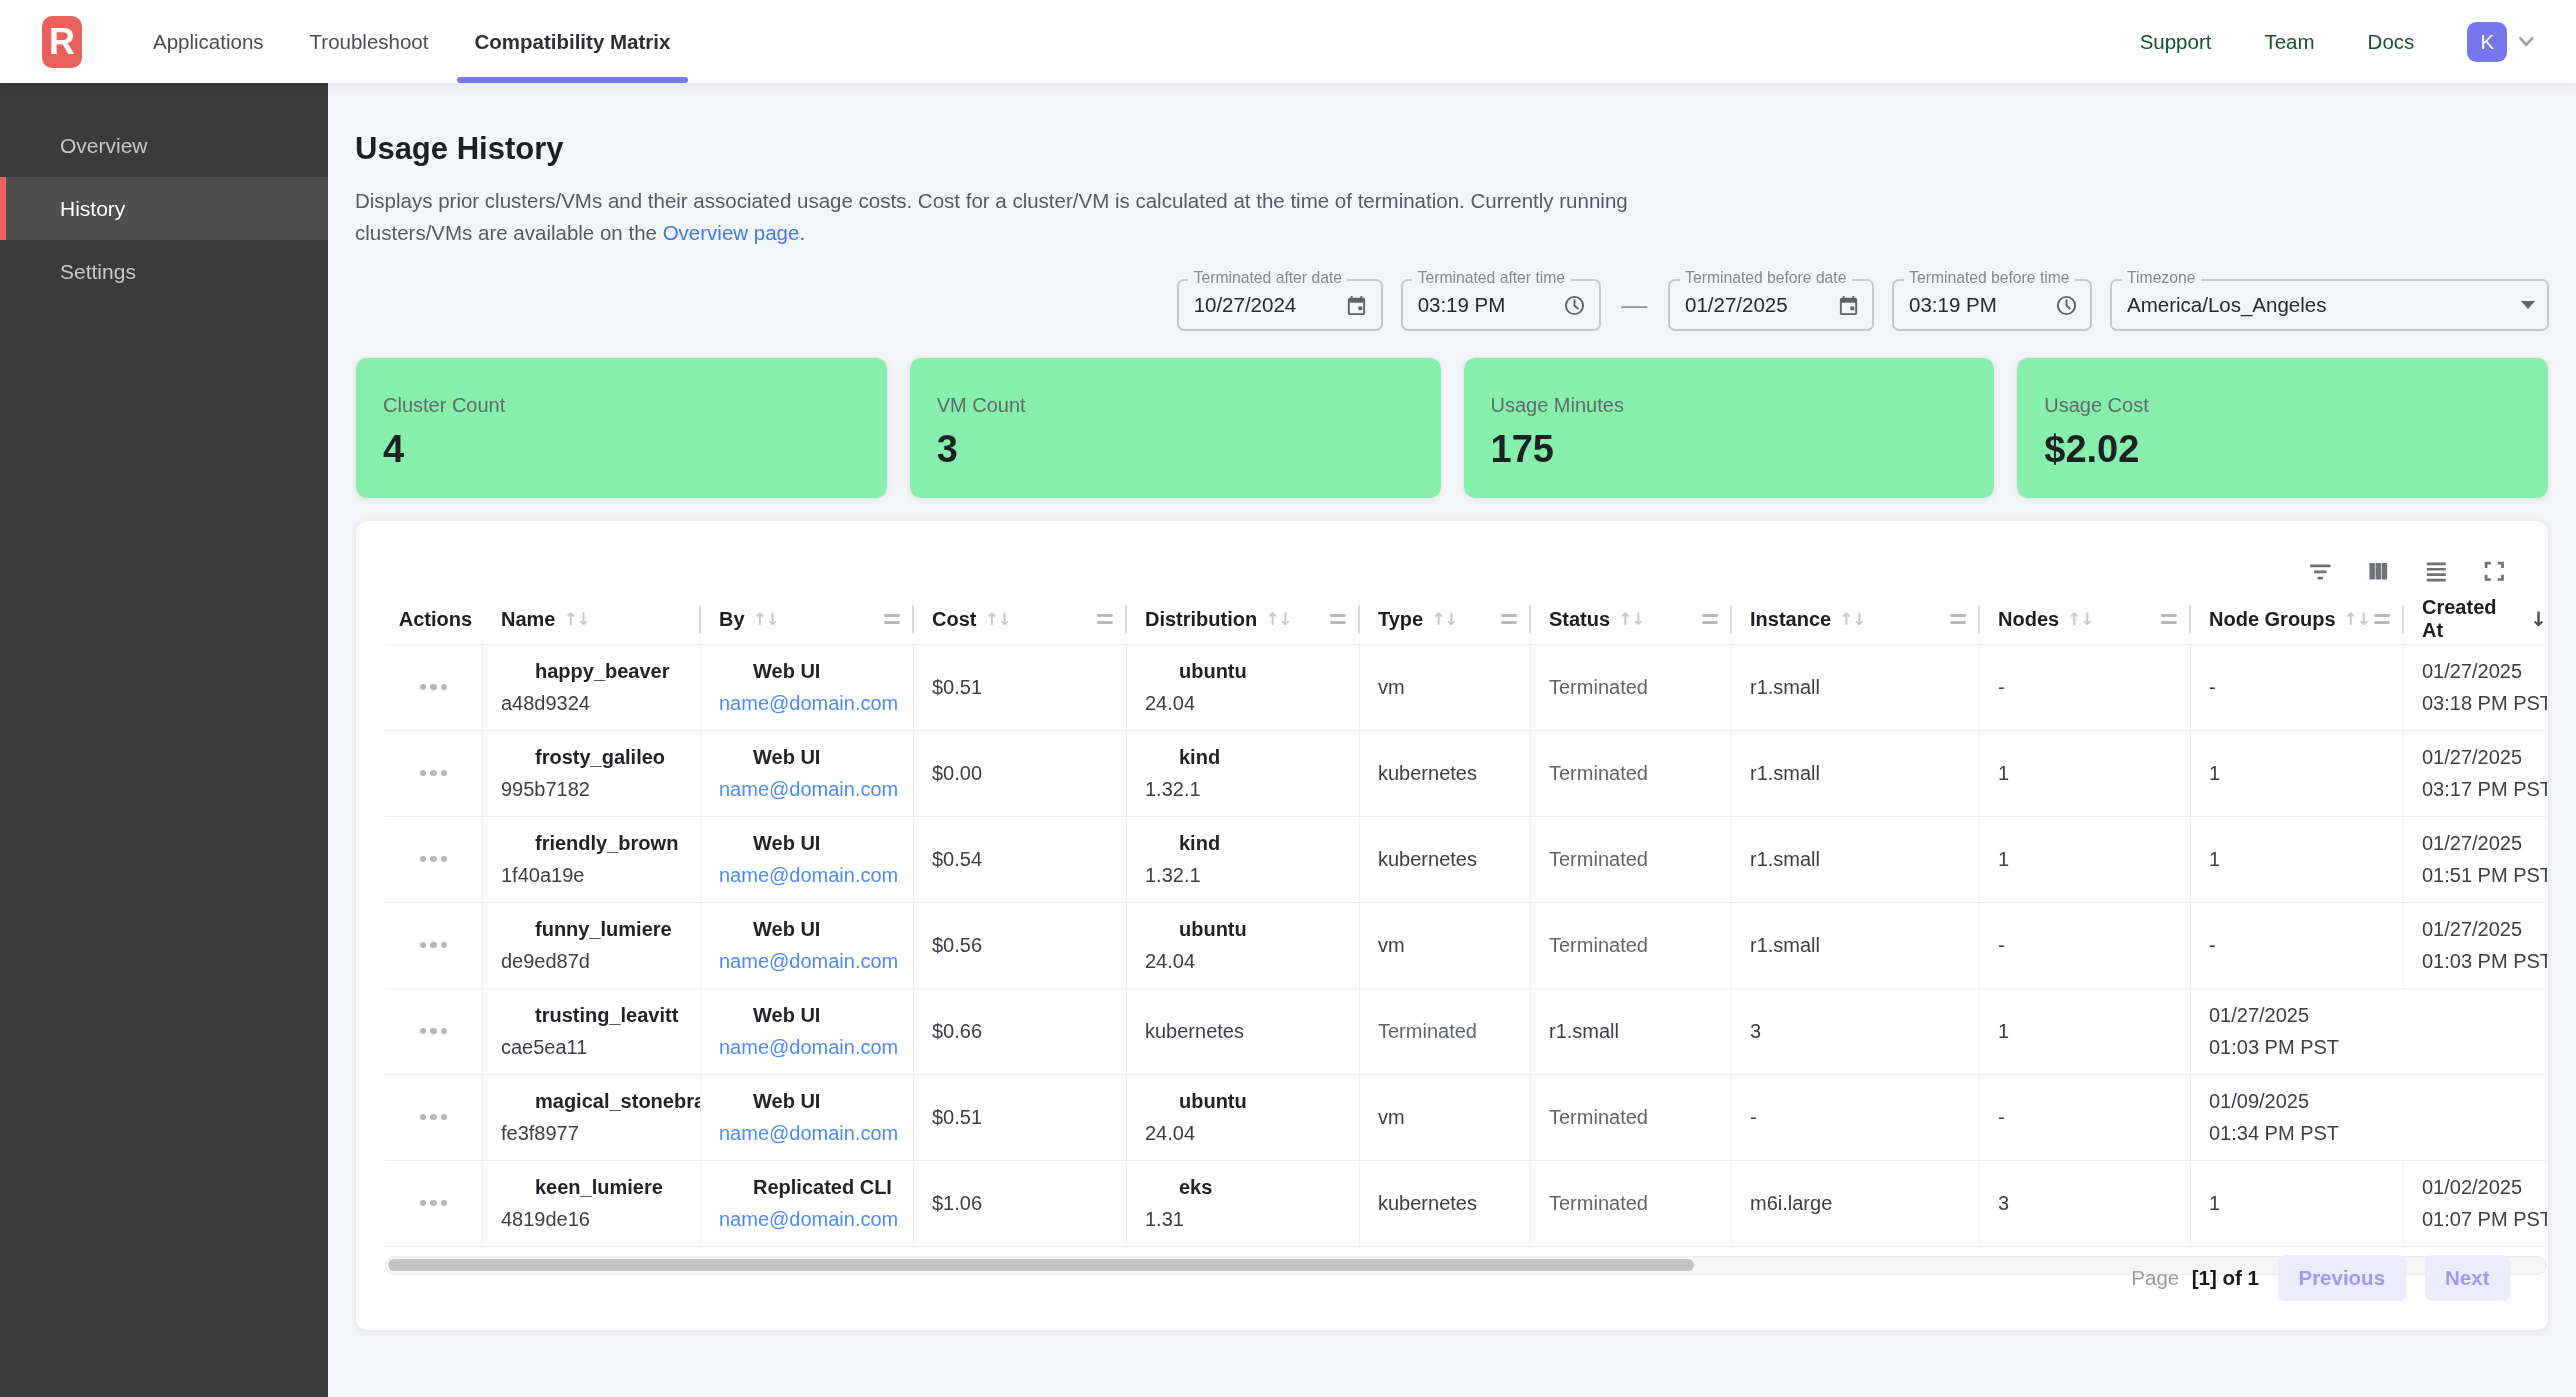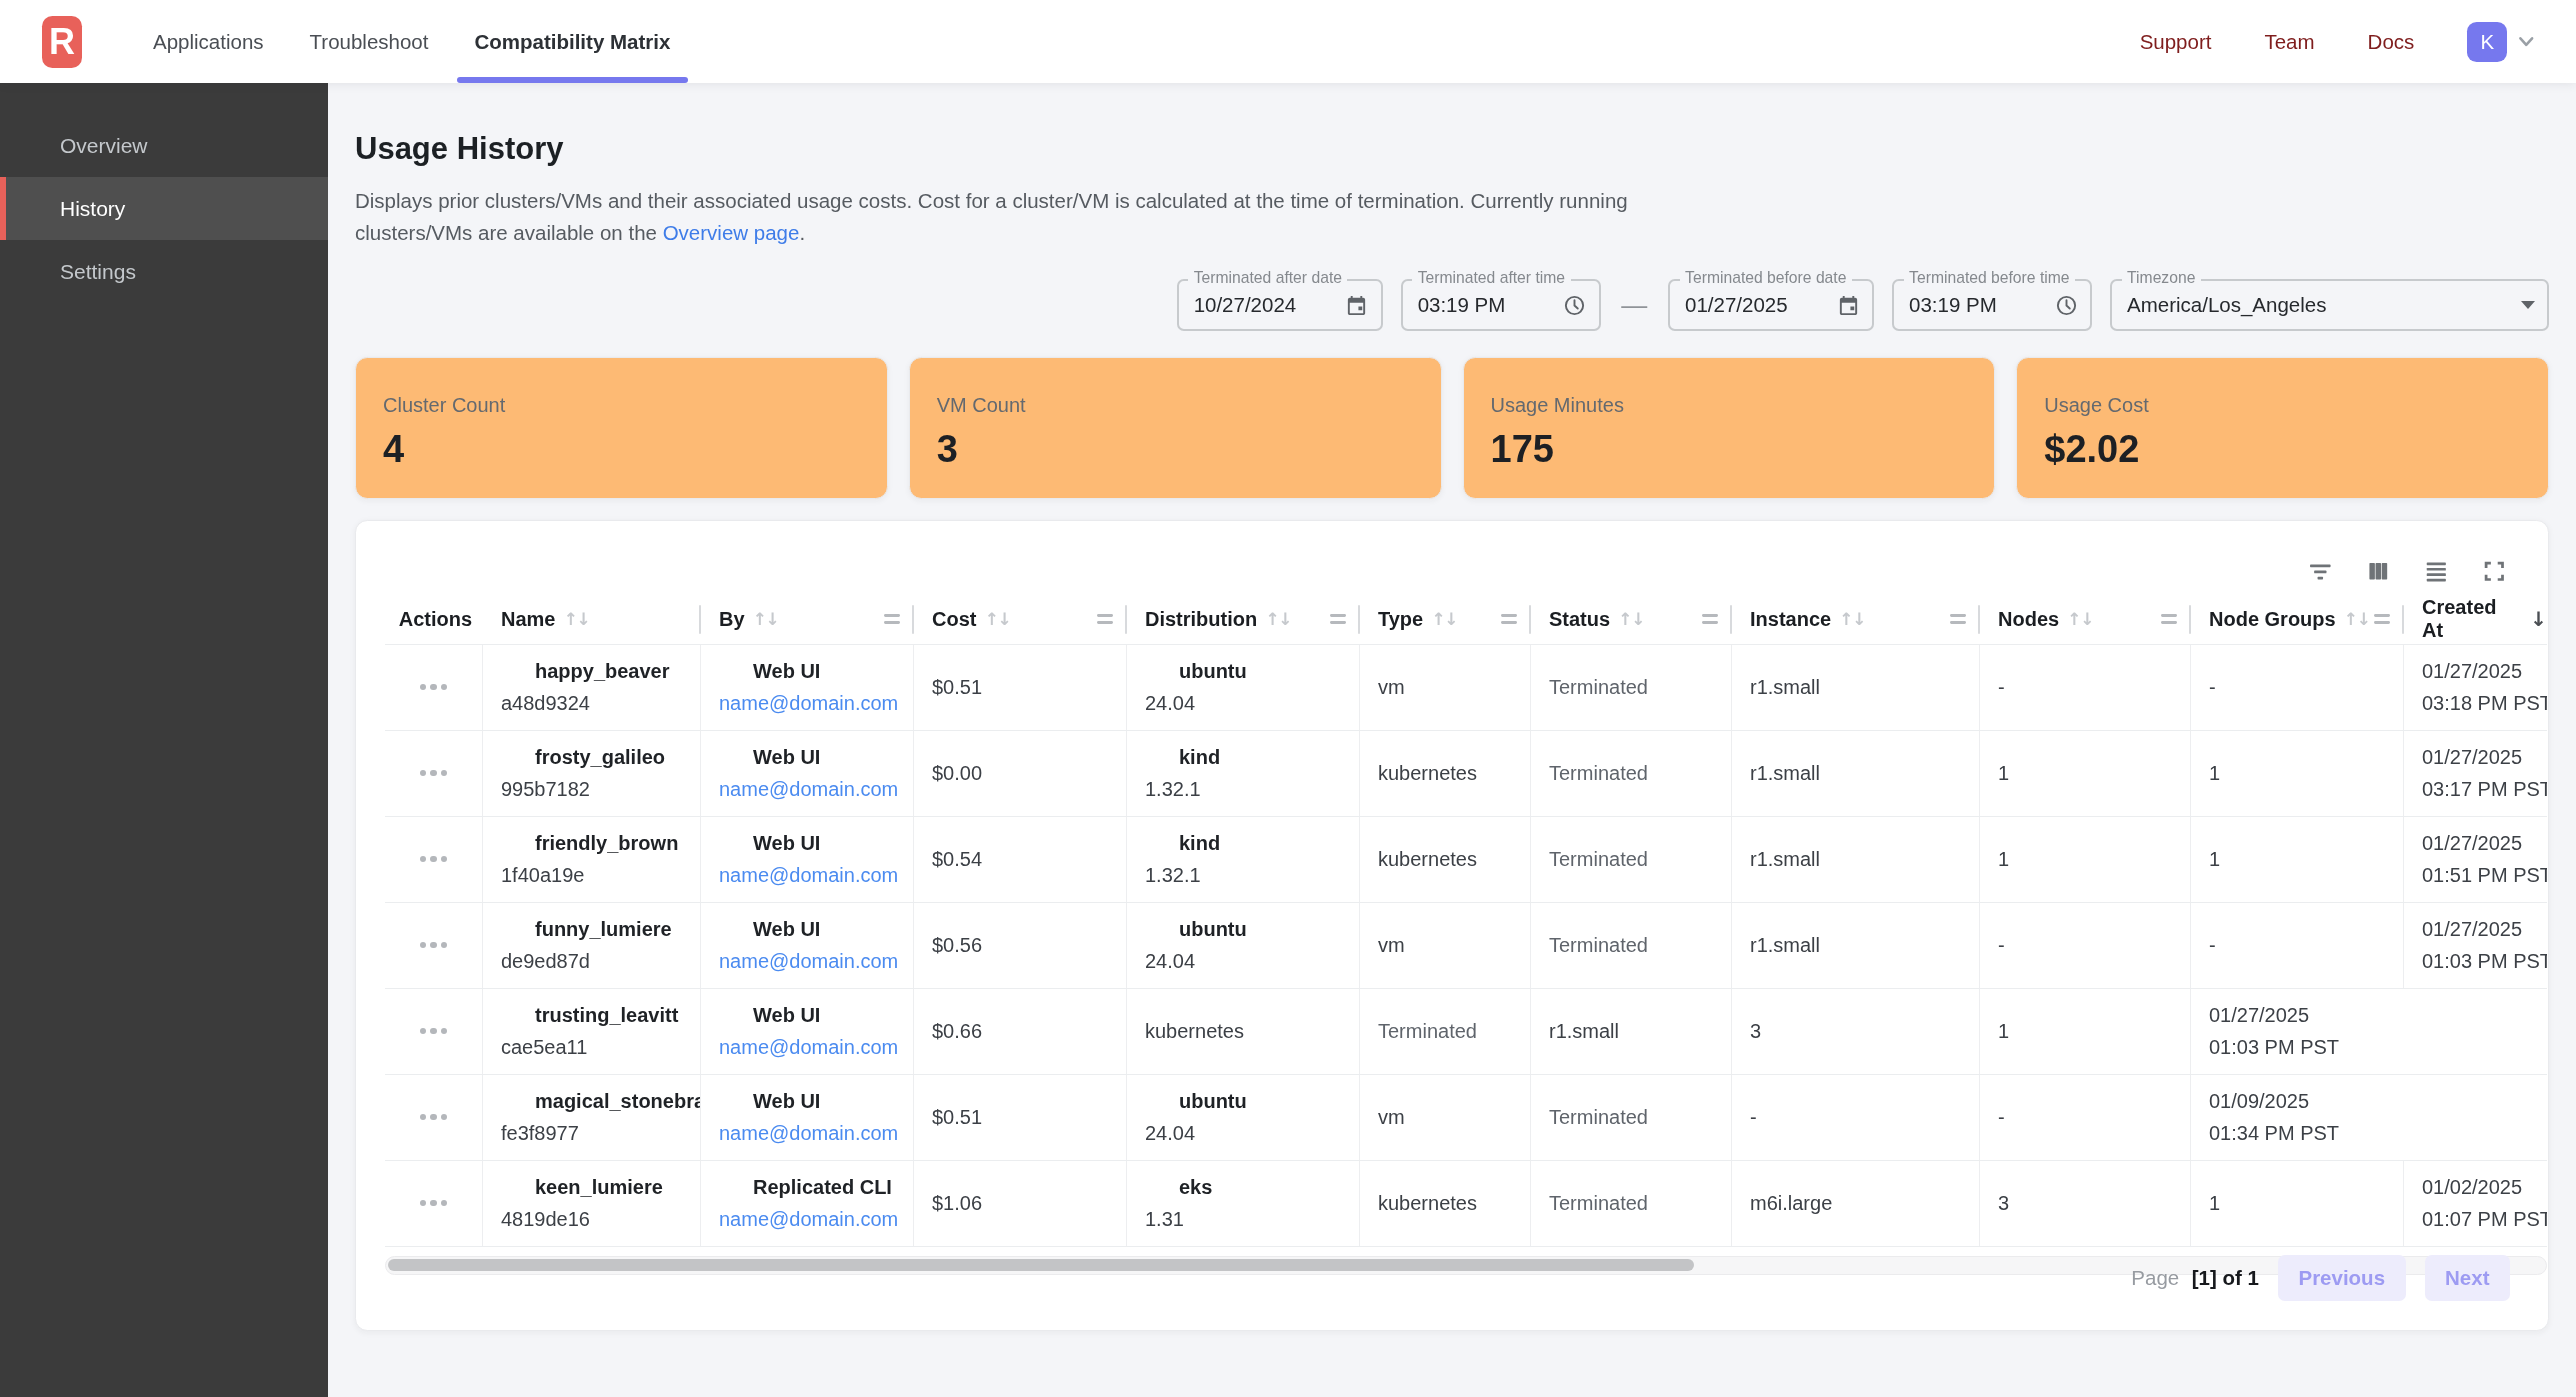--- a/index.html
+++ b/index.html
@@ -27,21 +27,21 @@
   .tab {
     display: flex; align-items: center; height: 100%; padding: 0 23px;
     font-size: 20.5px; color: #4a4e54; position: relative; cursor: pointer; white-space: nowrap;
   }
   .tab.active { font-weight: bold; color: #2d3136; }
   .tab.active::after {
     content: ""; position: absolute; left: 5.5px; right: 5.5px; bottom: 0; height: 6.2px;
     border-radius: 3.4px; background: var(--brand-purple, #7678ee);
   }
   .nav-right { margin-left: auto; display: flex; align-items: center; gap: 53px; }
-  .nav-link { font-size: 20.5px; color: #7f1d1d; text-decoration: none; cursor: pointer; white-space: nowrap; }
+  .nav-link { font-size: 20.5px; color: #14532d; text-decoration: none; cursor: pointer; white-space: nowrap; }
   .account { display: flex; align-items: center; gap: 8.2px; cursor: pointer; }
   .avatar {
     width: 40px; height: 40px; border-radius: 9.6px; background: var(--brand-purple, #7678ee);
     color: #fff; font-size: 20.5px; display: flex; align-items: center; justify-content: center;
   }
   
   .sidebar {
     position: absolute; top: 83px; left: 0; bottom: 0; width: 328px;
     background: var(--sidebar-bg, #3b3b3b); padding-top: 31px; z-index: 4;
   }
@@ -73,21 +73,21 @@
   .ficon { display: flex; align-items: center; justify-content: center; flex: none; }
   .w-date { width: 206px; } .w-time { width: 200px; } .w-tz { width: 439px; }
   .dash { font-size: 26px; color: #8f9398; margin: 0 2.7px; }
   .caret {
     width: 0; height: 0; border-left: 7.5px solid transparent; border-right: 7.5px solid transparent;
     border-top: 8.2px solid #5f6368;
   }
   
   .stats { display: flex; gap: 21px; margin-top: 26px; }
   .stat-card {
-    flex: 1; height: 142px; background: #fdba74; border: 1.4px solid #e9eaed; border-radius: 12.3px;
+    flex: 1; height: 142px; background: #86efac; border: 1.4px solid #e9eaed; border-radius: 12.3px;
     box-shadow: 0 1.4px 6.8px rgba(30,34,40,.05); padding: 36px 27px 0;
   }
   .stat-label { font-size: 20px; color: #64696f; }
   .stat-value { margin-top: 11px; font-size: 38px; font-weight: bold; color: #1d2024; }
   
   .table-card {
     margin-top: 20.5px; height: 811px; background: #fff; border: 1.4px solid #e9eaed;
     border-radius: 12.3px; box-shadow: 0 1.4px 6.8px rgba(30,34,40,.05); position: relative;
   }
   .toolbar { display: flex; justify-content: flex-end; align-items: center; gap: 31px; padding: 27px 40px 0 0; height: 74px; }

